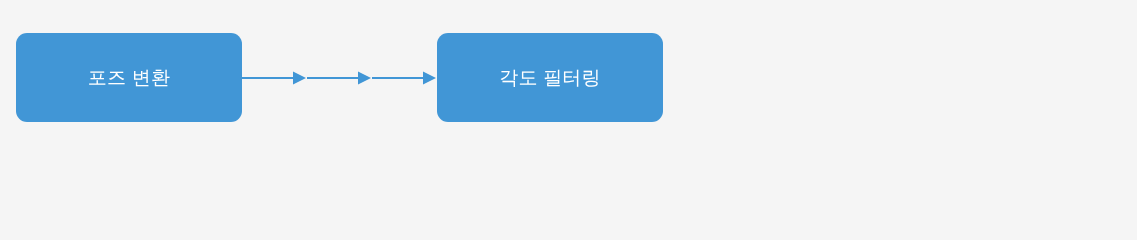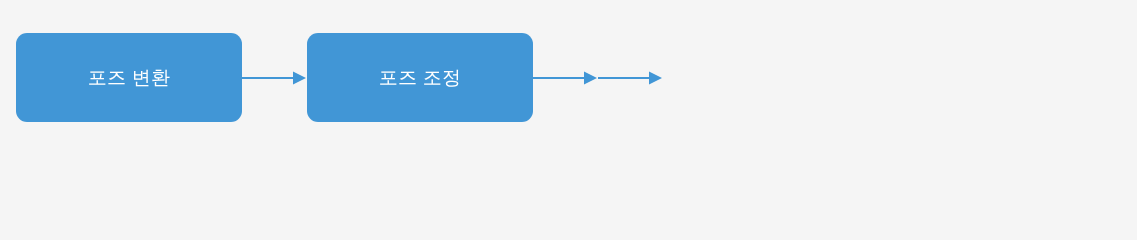--- a/index.html
+++ b/index.html
@@ -77,34 +77,34 @@
       <span class="node-label">포즈 변환</span>
     </div>
 
     <div class="flow-arrow">
       <svg class="arrow-svg" viewBox="0 0 65 14" xmlns="http://www.w3.org/2000/svg">
         <line x1="0" y1="7" x2="52" y2="7" stroke="#4196d6" stroke-width="2.2"></line>
         <polygon points="51,0.5 64,7 51,13.5" fill="#4196d6"></polygon>
       </svg>
     </div>
 
-    <div class="process-node">
-      <span class="node-label">포즈 조정</span>
-    </div>
 
     <div class="flow-arrow">
       <svg class="arrow-svg" viewBox="0 0 65 14" xmlns="http://www.w3.org/2000/svg">
         <line x1="0" y1="7" x2="52" y2="7" stroke="#4196d6" stroke-width="2.2"></line>
         <polygon points="51,0.5 64,7 51,13.5" fill="#4196d6"></polygon>
       </svg>
     </div>
 
 
     <div class="flow-arrow">
       <svg class="arrow-svg" viewBox="0 0 65 14" xmlns="http://www.w3.org/2000/svg">
         <line x1="0" y1="7" x2="52" y2="7" stroke="#4196d6" stroke-width="2.2"></line>
         <polygon points="51,0.5 64,7 51,13.5" fill="#4196d6"></polygon>
       </svg>
     </div>
 
+    <div class="process-node">
+      <span class="node-label">각도 필터링</span>
+    </div>
 
   </div>
 </div>
 
 </body></html>

